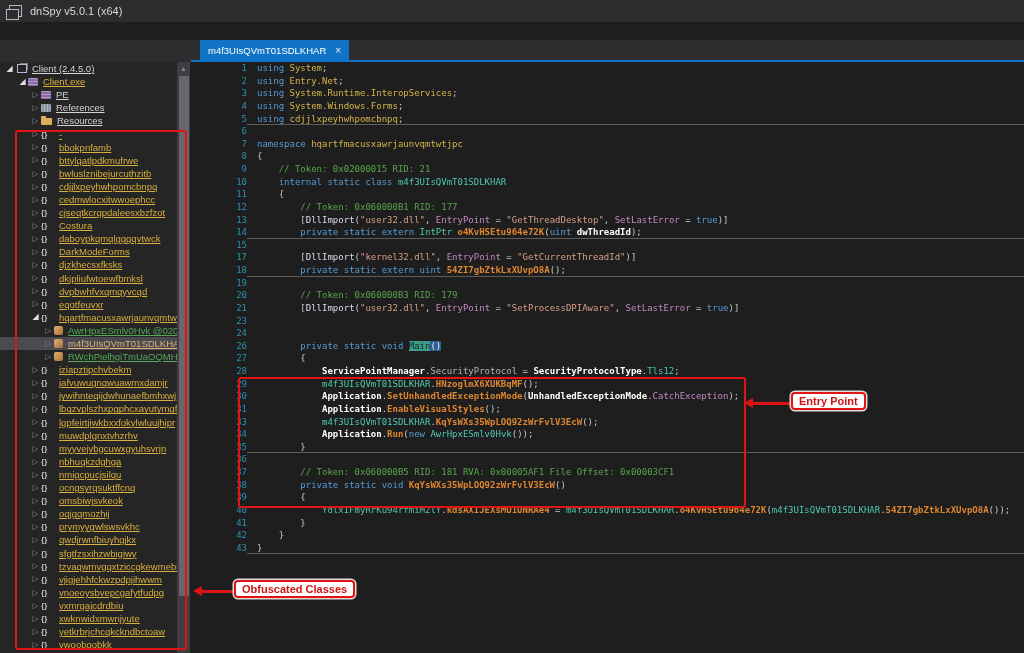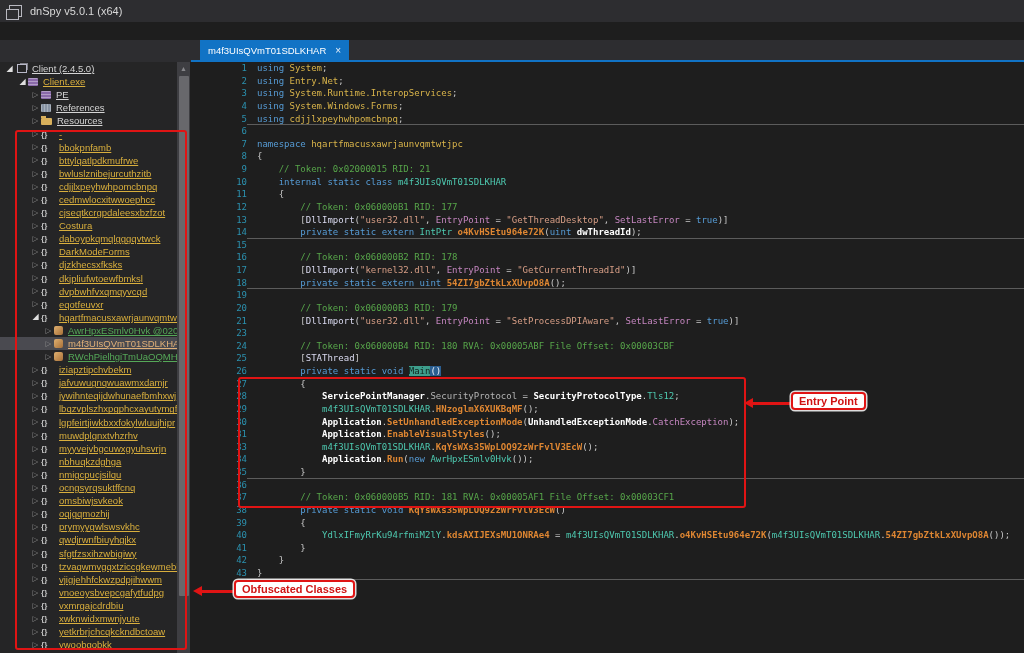--- a/index.html
+++ b/index.html
@@ -450,24 +450,20 @@
         </div>
         <div class="cl sep">
           <span class="ln">14</span>
           <span class="ct"><span class="c-p">        </span><span class="c-k">private static extern </span><span class="c-t">IntPtr</span><span class="c-p"> </span><span class="c-m">o4KvHSEtu964e72K</span><span class="c-p">(</span><span class="c-k">uint</span><span class="c-p"> </span><span class="c-w">dwThreadId</span><span class="c-p">);</span></span>
         </div>
         <div class="cl">
           <span class="ln">15</span>
           <span class="ct"></span>
         </div>
         <div class="cl">
-          <span class="ln">16</span>
-          <span class="ct"><span class="c-p">        </span><span class="c-c">// Token: 0x060000B2 RID: 178</span></span>
-        </div>
-        <div class="cl">
           <span class="ln">17</span>
           <span class="ct"><span class="c-p">        [</span><span class="c-a">DllImport</span><span class="c-p">(</span><span class="c-s">"kernel32.dll"</span><span class="c-p">, </span><span class="c-e">EntryPoint</span><span class="c-p"> = </span><span class="c-s">"GetCurrentThreadId"</span><span class="c-p">)]</span></span>
         </div>
         <div class="cl sep">
           <span class="ln">18</span>
           <span class="ct"><span class="c-p">        </span><span class="c-k">private static extern uint </span><span class="c-m">54ZI7gbZtkLxXUvpO8A</span><span class="c-p">();</span></span>
         </div>
         <div class="cl">
           <span class="ln">19</span>
           <span class="ct"></span>
@@ -479,25 +475,21 @@
         <div class="cl">
           <span class="ln">21</span>
           <span class="ct"><span class="c-p">        [</span><span class="c-a">DllImport</span><span class="c-p">(</span><span class="c-s">"user32.dll"</span><span class="c-p">, </span><span class="c-e">EntryPoint</span><span class="c-p"> = </span><span class="c-s">"SetProcessDPIAware"</span><span class="c-p">, </span><span class="c-e">SetLastError</span><span class="c-p"> = </span><span class="c-k">true</span><span class="c-p">)]</span></span>
         </div>
         <div class="cl">
           <span class="ln">23</span>
           <span class="ct"></span>
         </div>
         <div class="cl">
           <span class="ln">24</span>
-          <span class="ct"><span class="c-p">        </span><span class="c-c">// Token: 0x060000B4 RID: 180 RVA: 0x00005ABF File Offset: 0x00003CBF</span></span>
-        </div>
-        <div class="cl">
-          <span class="ln">25</span>
-          <span class="ct"><span class="c-p">        [</span><span class="c-a">STAThread</span><span class="c-p">]</span></span>
+          <span class="ct"><span class="c-p">        </span></span>
         </div>
         <div class="cl">
           <span class="ln">26</span>
           <span class="ct"><span class="c-p">        </span><span class="c-k">private static void </span><span class="c-hd">Main</span><span class="c-hs">()</span></span>
         </div>
         <div class="cl">
           <span class="ln">27</span>
           <span class="ct"><span class="c-p">        {</span></span>
         </div>
         <div class="cl">

